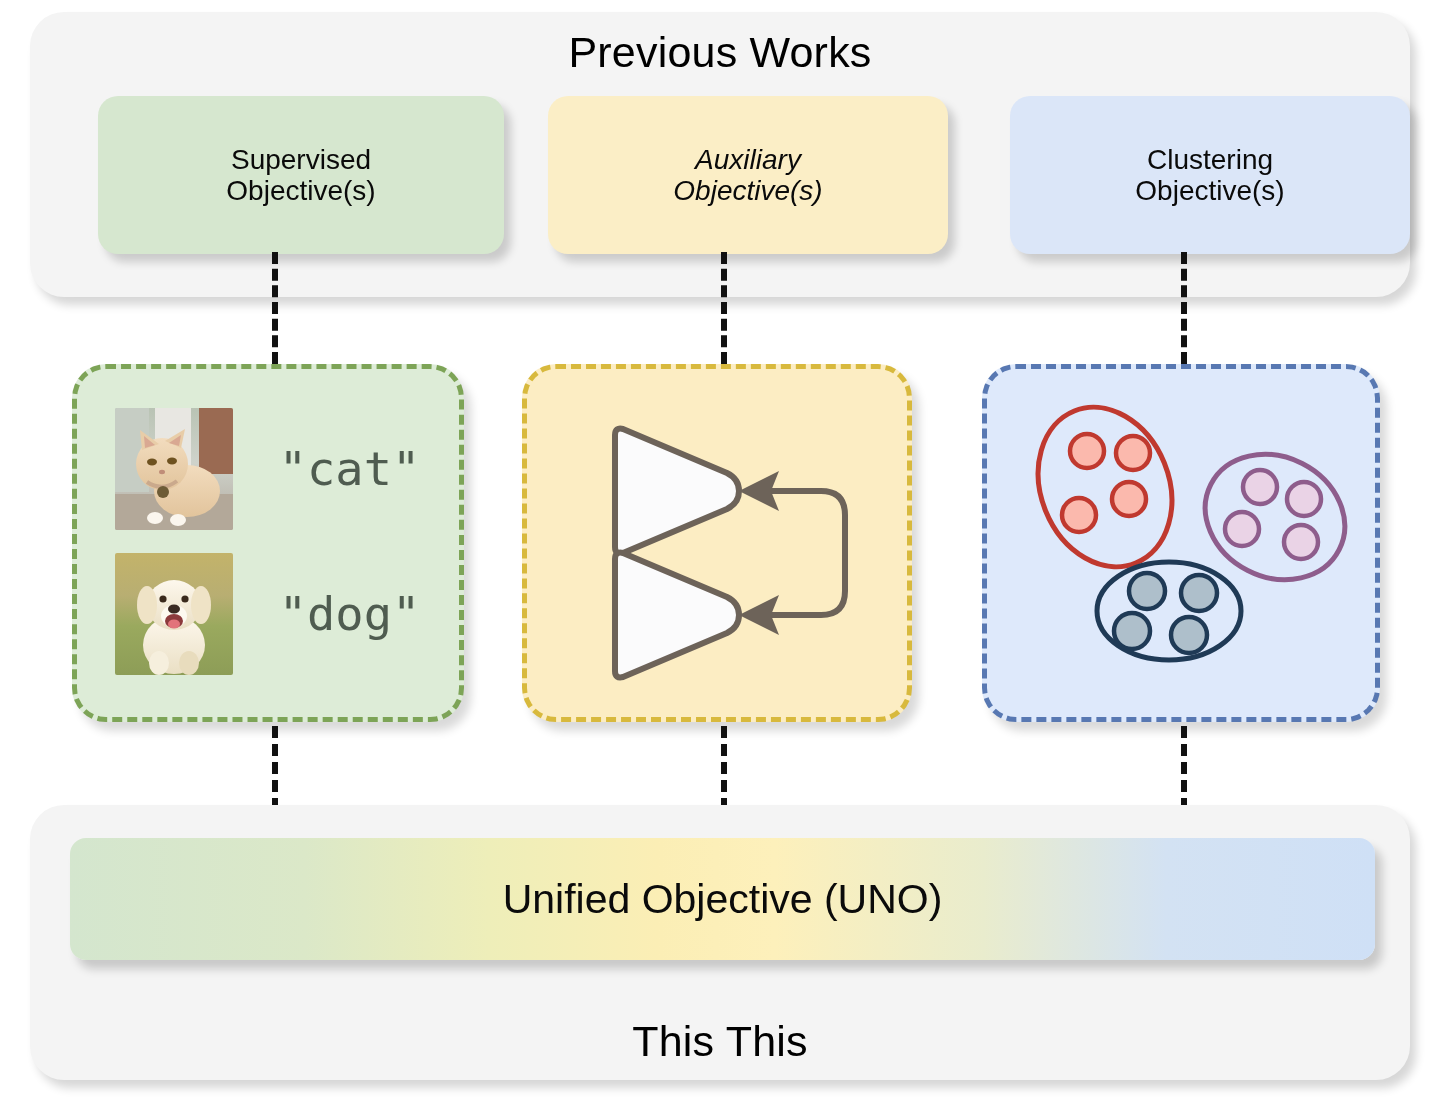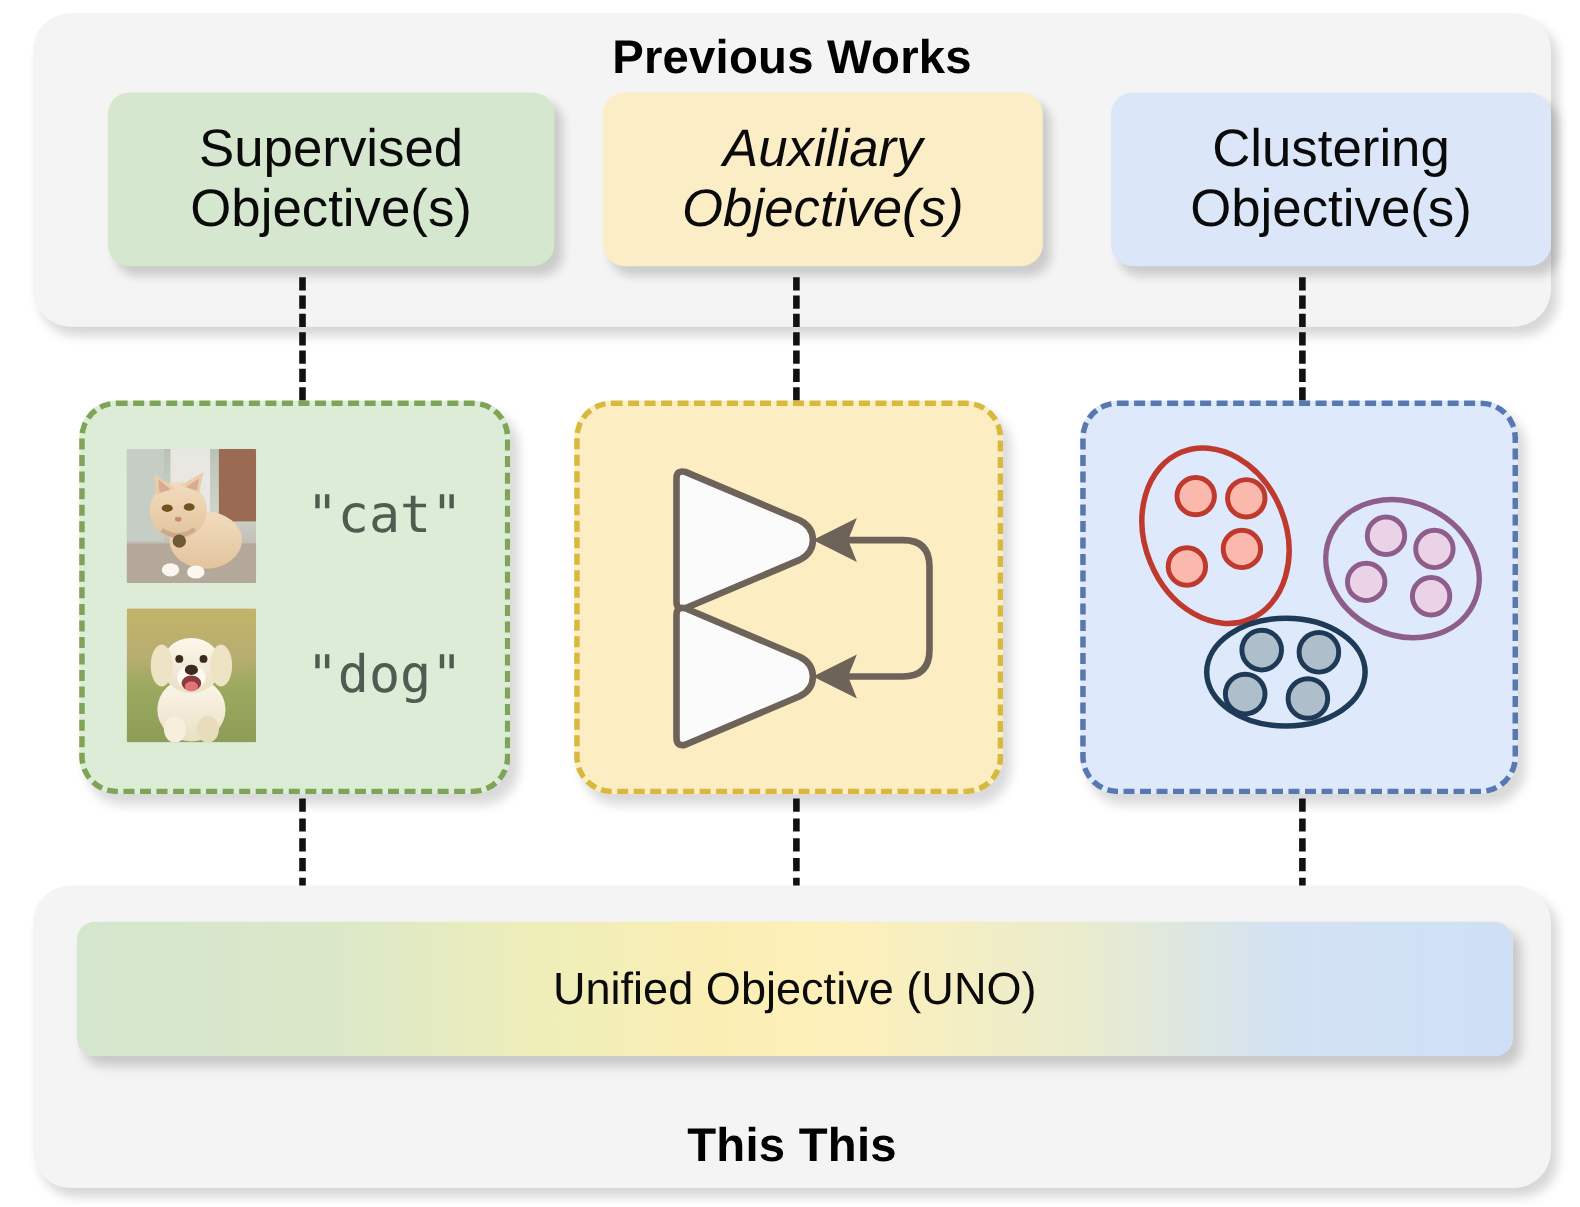--- a/index.html
+++ b/index.html
@@ -40,40 +40,40 @@
     top: 805px;
     width: 1380px;
     height: 275px;
   }
 
   .section-title {
     position: absolute;
     left: 0;
     width: 100%;
     text-align: center;
-    font-weight: bold;
+    font-weight: normal;
     font-size: 43px;
     color: #000000;
     letter-spacing: 0.2px;
   }
   #previous-works-title { top: 16px; }
   #this-work-title { bottom: 14px; }
 
   
   .chip {
     position: absolute;
-    top: 72px;
+    top: 84px;
     height: 158px;
     border-radius: 20px;
     box-shadow: 7px 8px 9px rgba(0,0,0,0.17);
     display: flex;
     align-items: center;
     justify-content: center;
     text-align: center;
-    font-size: 48px;
+    font-size: 28px;
     line-height: 1.12;
     color: #0a0a0a;
     box-sizing: border-box;
     padding: 0 10px;
   }
   #chip-supervised {
     left: 68px;
     width: 406px;
     background: #d6e7cf;
   }

